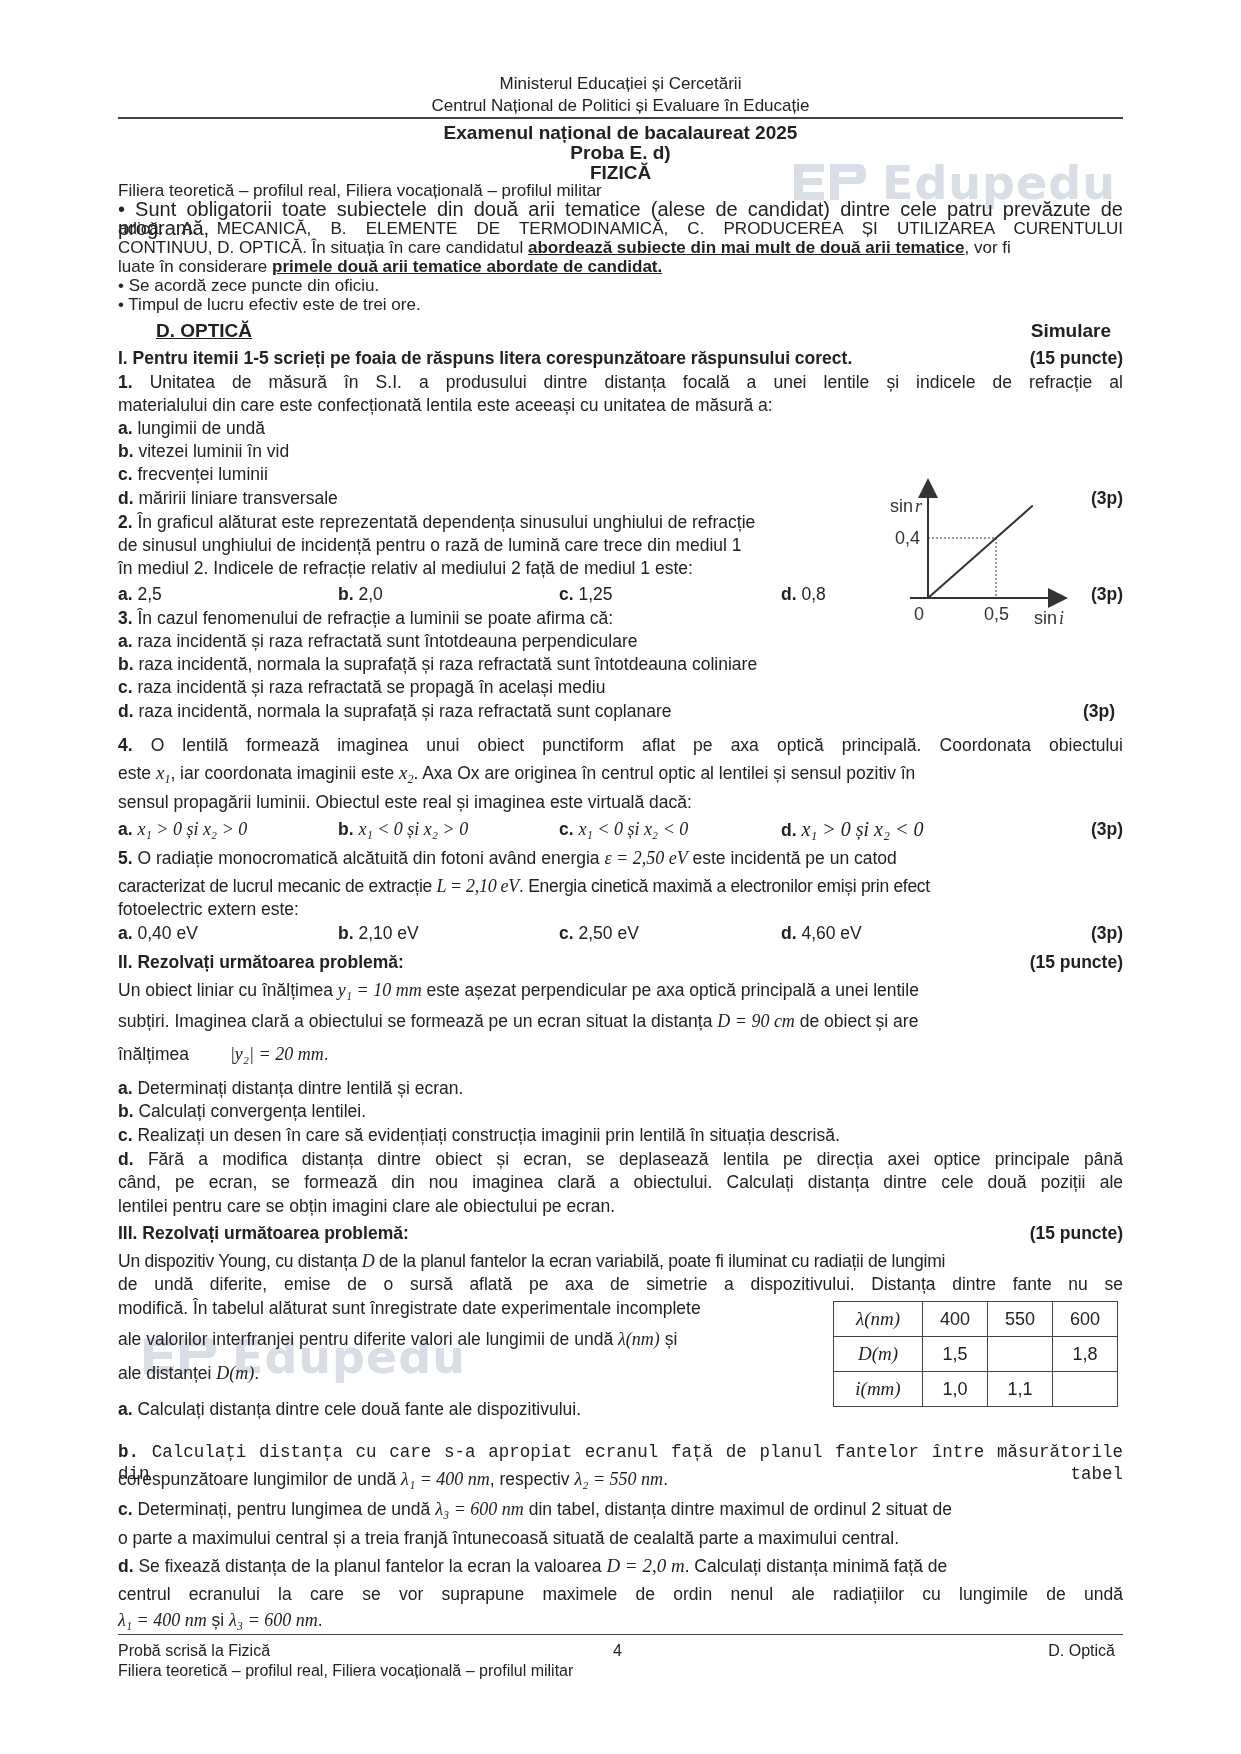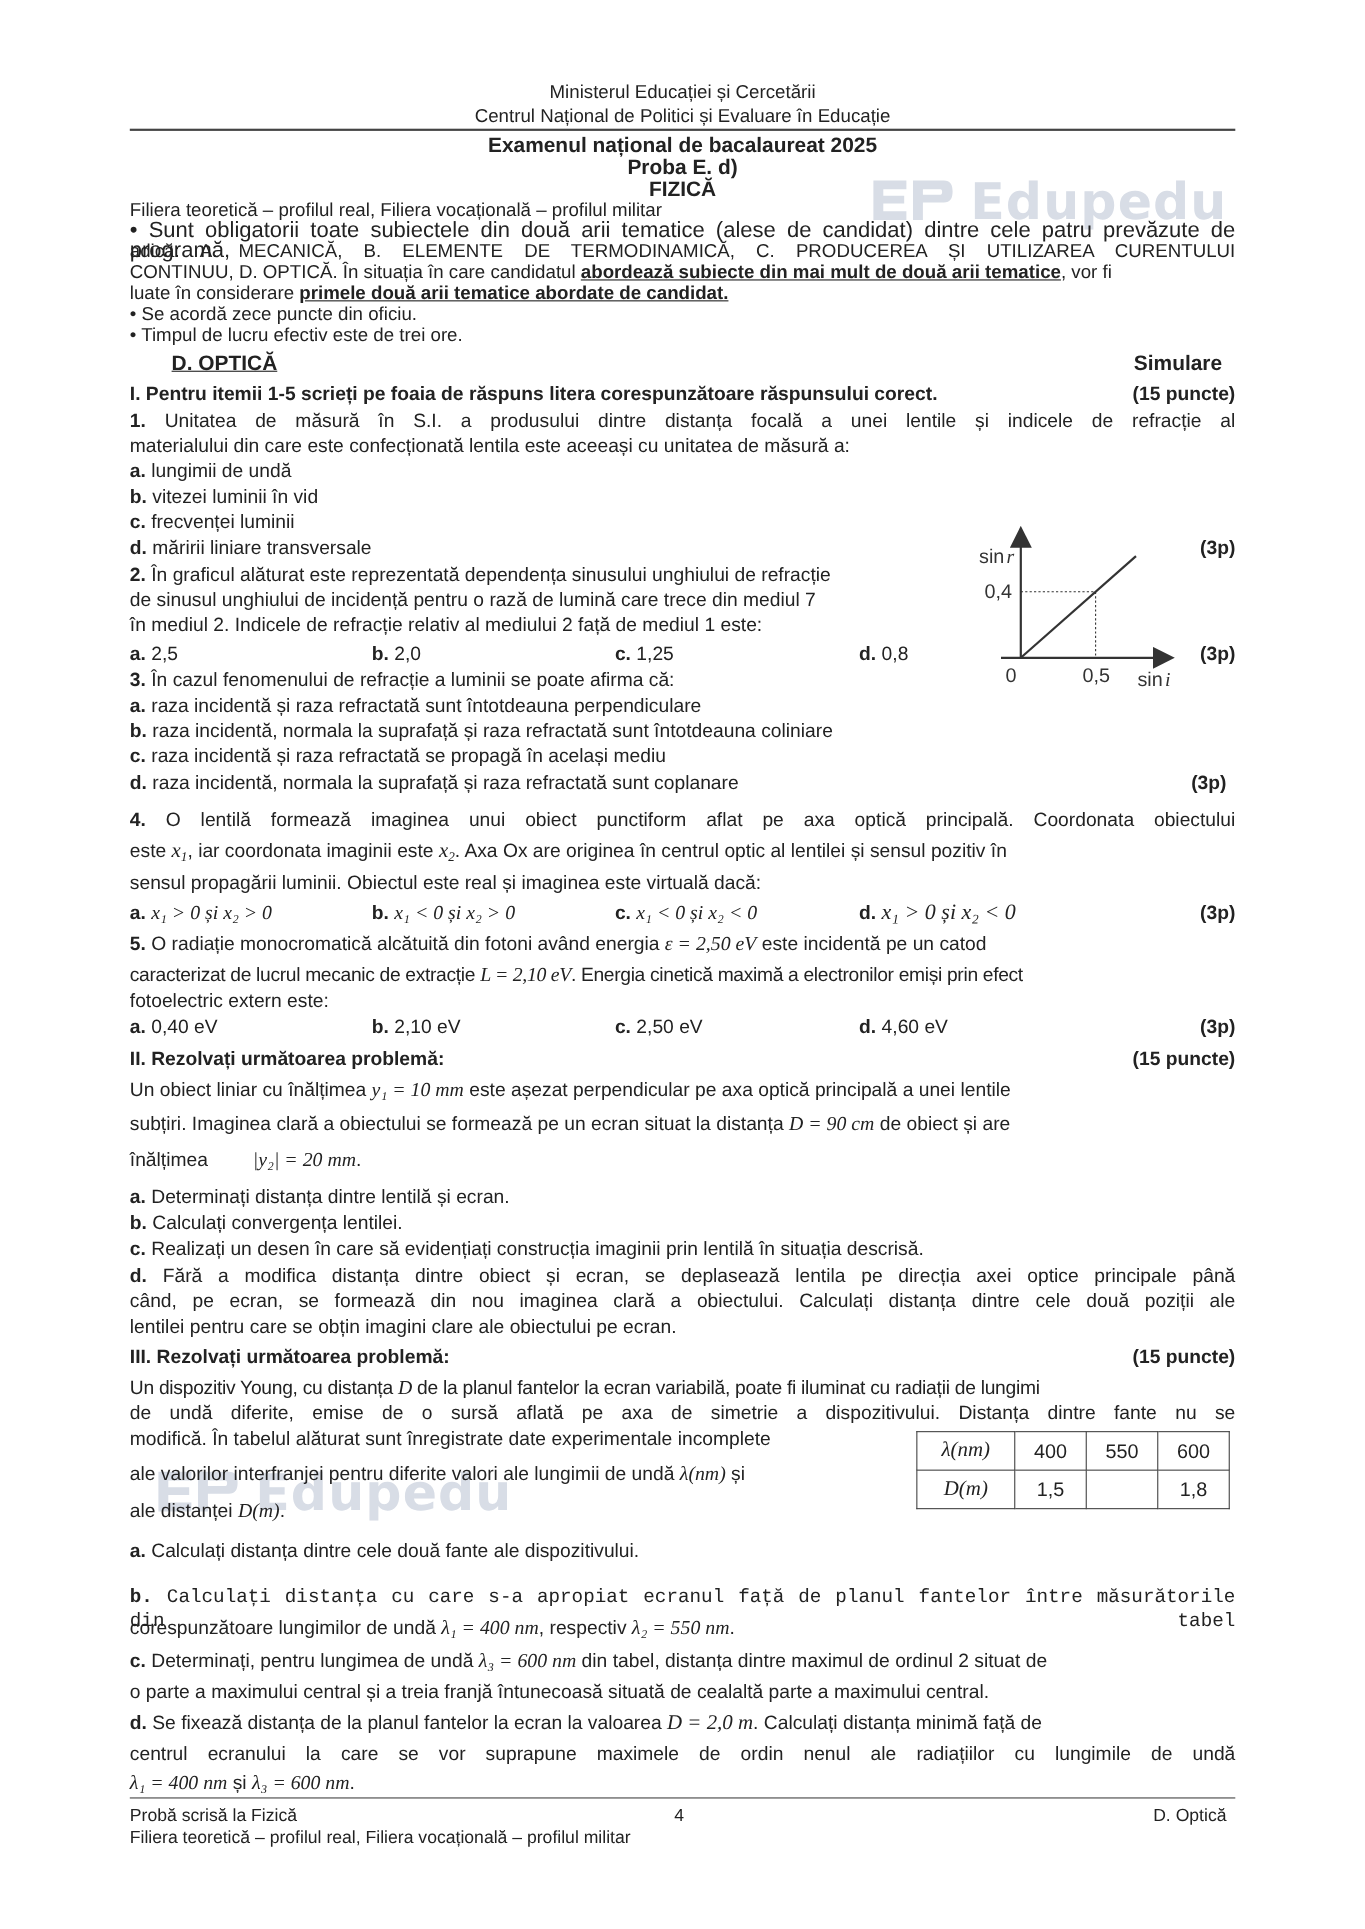--- a/index.html
+++ b/index.html
@@ -68,21 +68,21 @@
 
   <div class="line just" style="top:371px;"><span class="b">1.</span> <span>Unitatea de măsură în S.I. a produsului dintre distanța focală a unei lentile și indicele de refracție al</span></div>
   <div class="line" style="top:394px;">materialului din care este confecționată lentila este aceeași cu unitatea de măsură a:</div>
   <div class="line" style="top:417px;"><span class="b">a.</span> <span>lungimii de undă</span></div>
   <div class="line" style="top:440px;"><span class="b">b.</span> <span>vitezei luminii în vid</span></div>
   <div class="line" style="top:463px;"><span class="b">c.</span> <span>frecvenței luminii</span></div>
   <div class="line" style="top:487px;"><span class="b">d.</span> <span>măririi liniare transversale</span></div>
   <div class="line b" style="top:487px; left:auto; right:0;">(3p)</div>
 
   <div class="line" style="top:511px;"><span class="b">2.</span> <span>În graficul alăturat este reprezentată dependența sinusului unghiului de refracție</span></div>
-  <div class="line" style="top:534px;">de sinusul unghiului de incidență pentru o rază de lumină care trece din mediul 7</div>
+  <div class="line" style="top:534px;">de sinusul unghiului de incidență pentru o rază de lumină care trece din mediul 1</div>
   <div class="line" style="top:557px;">în mediul 2. Indicele de refracție relativ al mediului 2 față de mediul 1 este:</div>
   <div class="opt" style="top:583px; left:0;"><span class="b">a.</span> <span>2,5</span></div>
   <div class="opt" style="top:583px; left:220px;"><span class="b">b.</span> <span>2,0</span></div>
   <div class="opt" style="top:583px; left:441px;"><span class="b">c.</span> <span>1,25</span></div>
   <div class="opt" style="top:583px; left:663px;"><span class="b">d.</span> <span>0,8</span></div>
   <div class="line b" style="top:583px; left:auto; right:0;">(3p)</div>
 
   <svg class="abs" style="left:770px; top:478px;" width="200" height="150">
     <defs>
       <marker id="arr" markerWidth="10" markerHeight="10" refX="5" refY="5" orient="auto">
@@ -154,20 +154,26 @@
       <td class="vcell">400</td>
       <td class="vcell">550</td>
       <td class="vcell">600</td>
     </tr>
     <tr>
       <td class="hcell"><span class="i">D(m)</span></td>
       <td class="vcell">1,5</td>
       <td class="vcell"></td>
       <td class="vcell">1,8</td>
     </tr>
+    <tr>
+      <td class="hcell"><span class="i">i(mm)</span></td>
+      <td class="vcell">1,0</td>
+      <td class="vcell">1,1</td>
+      <td class="vcell"></td>
+    </tr>
   </tbody>
     </table>
 
   <div class="line just" style="top:1441px;font-family:Liberation Mono, monospace;"><span class="b">b.</span> <span>Calculați distanța cu care s-a apropiat ecranul față de planul fantelor între măsurătorile din tabel</span></div>
   <div class="line" style="top:1468px;"><span>corespunzătoare lungimilor de undă </span><span class="i" style="font-size:18px;">λ₁ = 400 nm</span><span>, respectiv </span><span class="i" style="font-size:18px;">λ₂ = 550 nm</span><span>.</span></div>
   <div class="line" style="top:1498px; width:1005px;"><span class="b">c.</span> <span>Determinați, pentru lungimea de undă </span><span class="i" style="font-size:18px;">λ₃ = 600 nm</span><span> din tabel, distanța dintre maximul de ordinul 2 situat de</span></div>
   <div class="line" style="top:1527px;">o parte a maximului central și a treia franjă întunecoasă situată de cealaltă parte a maximului central.</div>
   <div class="line" style="top:1555px; width:1005px;"><span class="b">d.</span> <span>Se fixează distanța de la planul fantelor la ecran la valoarea </span><span class="i" style="font-size:19px;">D = 2,0 m</span><span>. Calculați distanța minimă față de</span></div>
   <div class="line just" style="top:1583px;">centrul ecranului la care se vor suprapune maximele de ordin nenul ale radiațiilor cu lungimile de undă</div>
   <div class="line" style="top:1609px;"><span class="i" style="font-size:18px;">λ₁ = 400 nm</span><span> și </span><span class="i" style="font-size:18px;">λ₃ = 600 nm</span><span>.</span></div>

